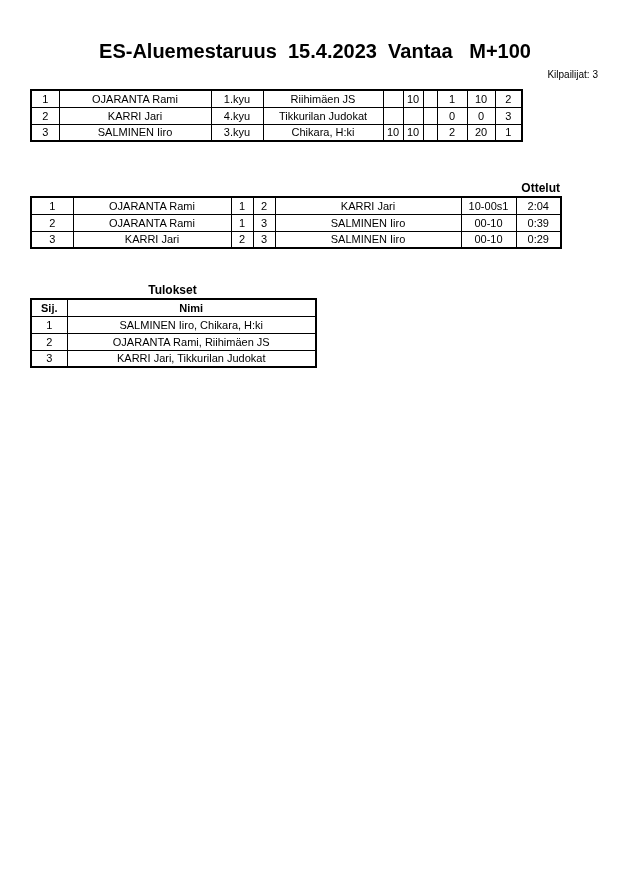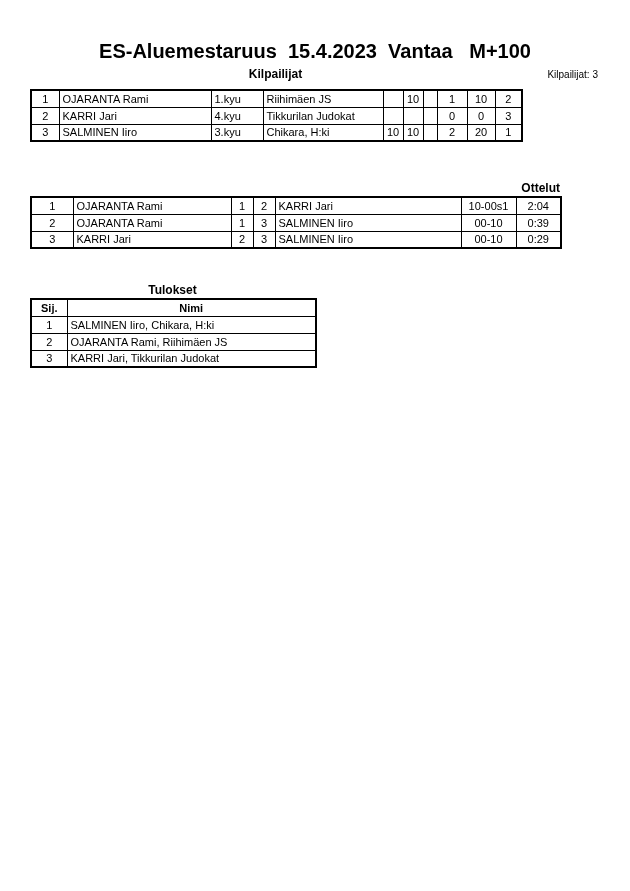--- a/index.html
+++ b/index.html
@@ -37,30 +37,29 @@
     font-size: 11px;
     height: 17px;
     padding: 0 3px;
     overflow: hidden;
     white-space: nowrap;
     font-weight: normal;
     vertical-align: middle;
   }
   table.doc th { font-weight: bold; text-align: center; }
   .c { text-align: center; }
-  .l { text-align: left; }
+  .l { text-align: center; }
 </style>
 </head>
 <body>
 
 <div class="page">
 
   <div class="abs title">ES-Aluemestaruus  15.4.2023  Vantaa   M+100</div>
 
-  <div class="abs section-heading" style="top:67px; left:30px; width:491px;">Kilpailijat</div>
   <div class="abs count-label" style="top:69px; right:32px;">Kilpailijat: 3</div>
 
   <table class="doc abs" style="top:89px; left:30px; width:491px;">
     <colgroup>
       <col style="width:28px">
         <col style="width:152px">
         <col style="width:52px">
         <col style="width:120px">
       <col style="width:20px">
         <col style="width:20px">

